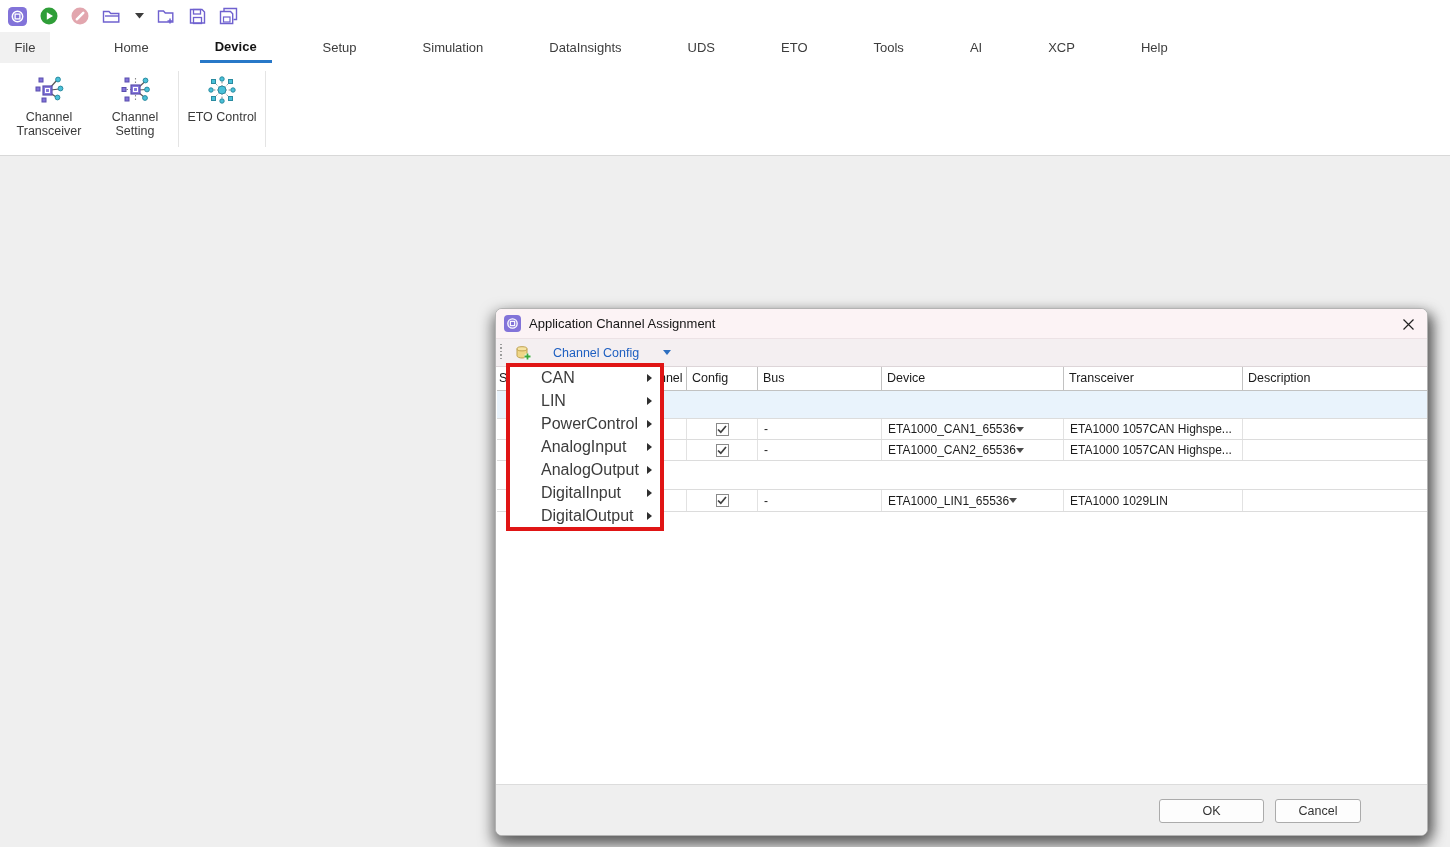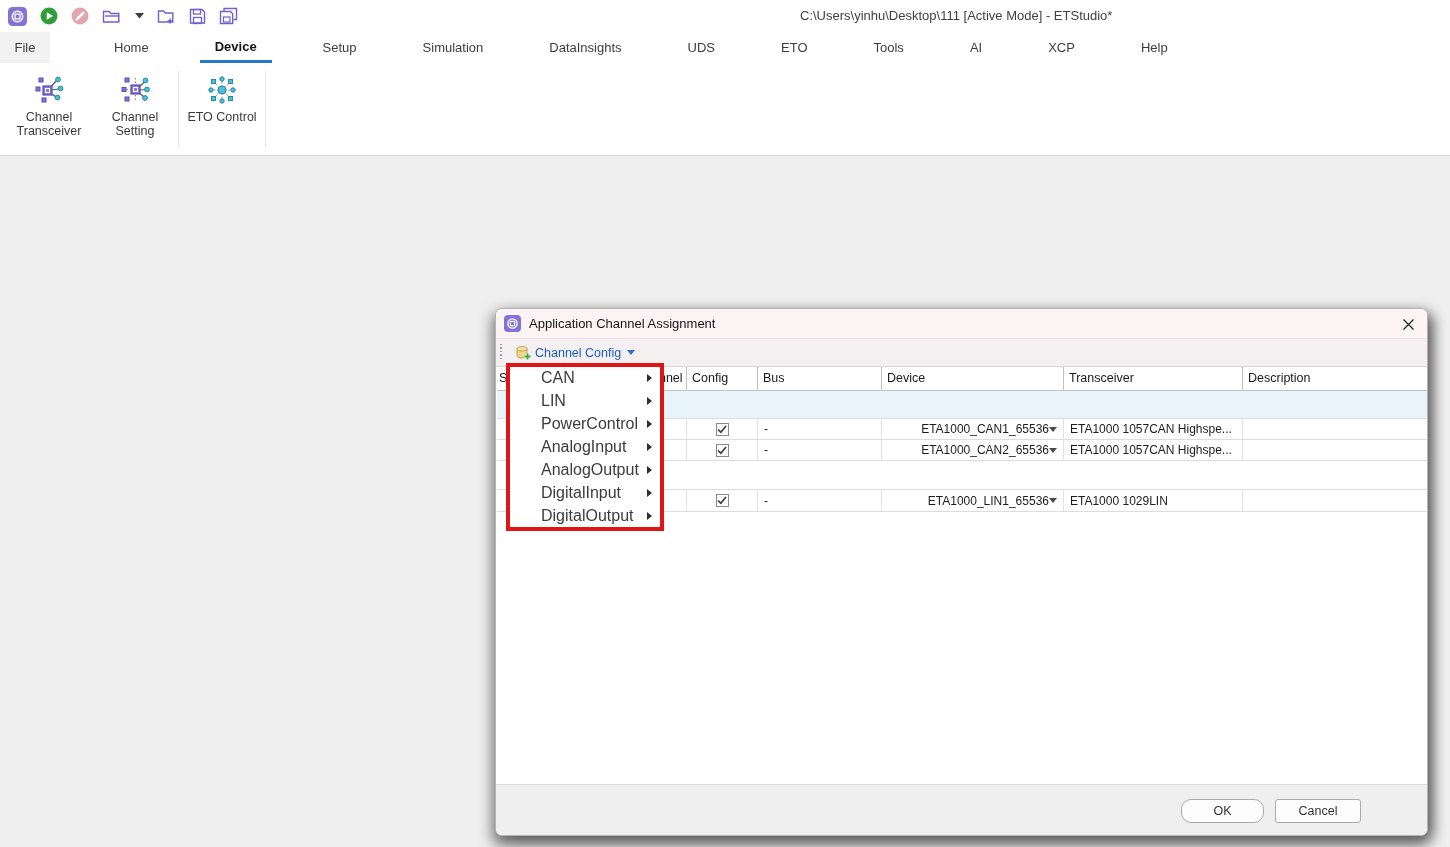--- a/index.html
+++ b/index.html
@@ -30,55 +30,55 @@
   
   .dialog { position:absolute; left:495px; top:308px; width:933px; height:528px; background:#ffffff;
             border:1px solid #b3b3b3; border-radius:7px; overflow:hidden;
             box-shadow:0 7px 14px 3px rgba(0,0,0,0.5), 9px 4px 14px -4px rgba(0,0,0,0.35); }
   .dlg-titlebar { height:30px; background:#fcf3f5; display:flex; align-items:center; gap:8px; padding-left:8px; border-bottom:1px solid #ece2e5; position:relative; }
   .dlg-title { font-size:13px; color:#151515; }
   .dlg-close { position:absolute; right:11px; top:7px; width:16px; height:16px; display:flex; align-items:center; justify-content:center; cursor:default; }
   .dlg-toolbar { height:28px; background:#f4eff1; border-bottom:1px solid #ddd5d8; display:flex; align-items:center; padding-left:4px; }
   .grip { width:2px; height:17px; margin-right:7px;
           background:repeating-linear-gradient(to bottom,#9c9c9c 0 1.5px, transparent 1.5px 3.5px); }
-  .cc-btn { display:flex; align-items:center; gap:4px; padding:2px 6px; }
+  .cc-btn { display:flex; align-items:center; gap:22px; padding:2px 6px; }
   .cc-label { font-size:12.5px; color:#1e5fc1; }
   .cc-caret { width:0; height:0; border-left:4px solid transparent; border-right:4px solid transparent; border-top:5px solid #2e6fc0; margin-left:2px; }
 
   
   .dlg-table { position:absolute; left:1px; top:58px; width:930px; background:#fff; }
   .thead { display:flex; height:24px; background:#fff; border-bottom:1px solid #c2c2c2; }
   .th { font-size:12.5px; color:#1a1a1a; line-height:23px; padding-left:5px; border-right:1px solid #c2c2c2; overflow:hidden; white-space:nowrap; }
   .th.c0 { padding-left:2px; }
   .trow { display:flex; border-bottom:1px solid #dcdcdc; background:#fff; }
   .trow.data { height:21px; }
   .trow.r3 { height:22px; }
   .trow.grp1 { height:28px; background:#e9f3fc; }
   .trow.grp2 { height:29px; background:#ffffff; }
   .td { font-size:12px; color:#1c1c1c; display:flex; align-items:center; padding-left:6px; border-right:1px solid #e2e2e2; overflow:hidden; white-space:nowrap; }
   .c0 { width:134px; } .c1 { width:56px; } .c2 { width:71px; } .c3 { width:124px; }
   .c4 { width:182px; } .c5 { width:179px; } .c6 { width:184px; border-right:none; }
   .td.c2 { justify-content:center; padding-left:0; }
   .checkbox { width:13px; height:13px; background:#fff; border:1px solid #8a8a8a; display:flex; align-items:center; justify-content:center; }
-  .combo { justify-content:flex-end; padding-right:6px; }
+  .combo { justify-content:flex-start; padding-right:6px; }
   .combo-arrow { width:0; height:0; border-left:4px solid transparent; border-right:4px solid transparent; border-top:5px solid #4a4a4a; }
 
   
   .annotation { position:absolute; left:10px; top:54px; width:158px; height:168px; border:4px solid #e01515; background:#ffffff; z-index:30; }
   .ctxmenu { width:100%; height:100%; display:flex; flex-direction:column; }
   .mitem { flex:1; display:flex; align-items:center; position:relative; }
   .mlabel { margin-left:31px; font-size:16px; color:#3c3c3c; }
   .submenu-arrow { position:absolute; right:8px; width:0; height:0; border-top:4px solid transparent; border-bottom:4px solid transparent; border-left:5px solid #2e2e2e; }
 
   
   .dlg-footer { position:absolute; left:0; right:0; bottom:0; height:51px; background:#efefef; border-top:1px solid #dcdcdc;
                 display:flex; justify-content:flex-end; align-items:flex-start; gap:11px; padding:14px 66px 0 0; }
   .dlg-btn { height:24px; background:#fdfdfd; border:1px solid #ababab; border-radius:3px; font-size:12.5px; color:#333;
              font-family:"Liberation Sans", sans-serif; text-align:center; }
-  .btn-ok { width:83px;border-radius:10px; }
+  .btn-ok { width:105px; }
   .btn-cancel { width:86px; }
 </style>
 </head>
 <body>
 
 <div class="titlebar">
   <div class="qtoolbar">
     <span class="qicon">
       <svg width="19" height="19" viewBox="0 0 19 19">
           <rect width="19" height="19" rx="4.5" fill="#8273d9"></rect>
@@ -123,21 +123,20 @@
         </svg>
     </span>
     <span class="qicon">
       <svg width="19" height="18" viewBox="0 0 19 18">
           <path d="M5 4.5 v-3 h12.5 v11 h-3" fill="none" stroke="#6f61cf" stroke-width="1.4"></path>
           <path d="M1.5 4.5 h10 l2.2 2.2 v9.8 h-12.2 z" fill="none" stroke="#6f61cf" stroke-width="1.4"></path>
           <rect x="4.5" y="10" width="6.5" height="5" fill="none" stroke="#6f61cf" stroke-width="1.2"></rect>
         </svg>
     </span>
   </div>
-  <div class="win-title">C:\Users\yinhu\Desktop\111 [Active Mode] - ETStudio*</div>
 </div>
 
 <div class="menubar">
   <div class="mtab file">File</div>
   <div class="mtab">Home</div>
   <div class="mtab active">Device</div>
   <div class="mtab">Setup</div>
   <div class="mtab">Simulation</div>
   <div class="mtab">DataInsights</div>
   <div class="mtab">UDS</div>

